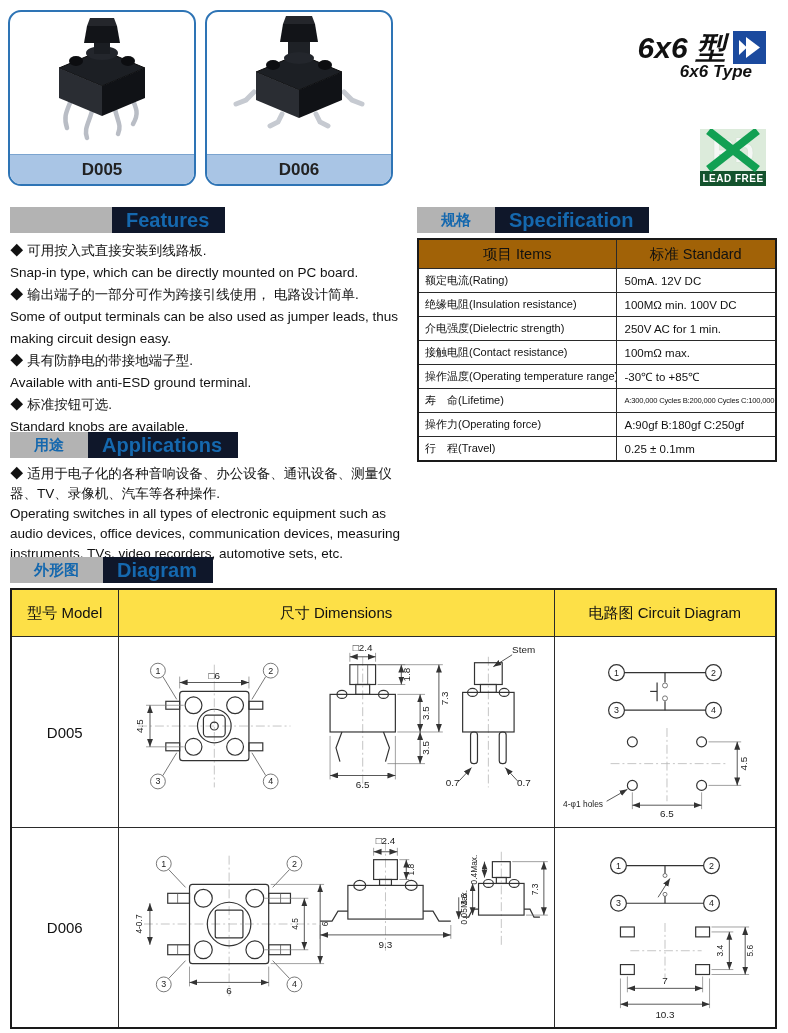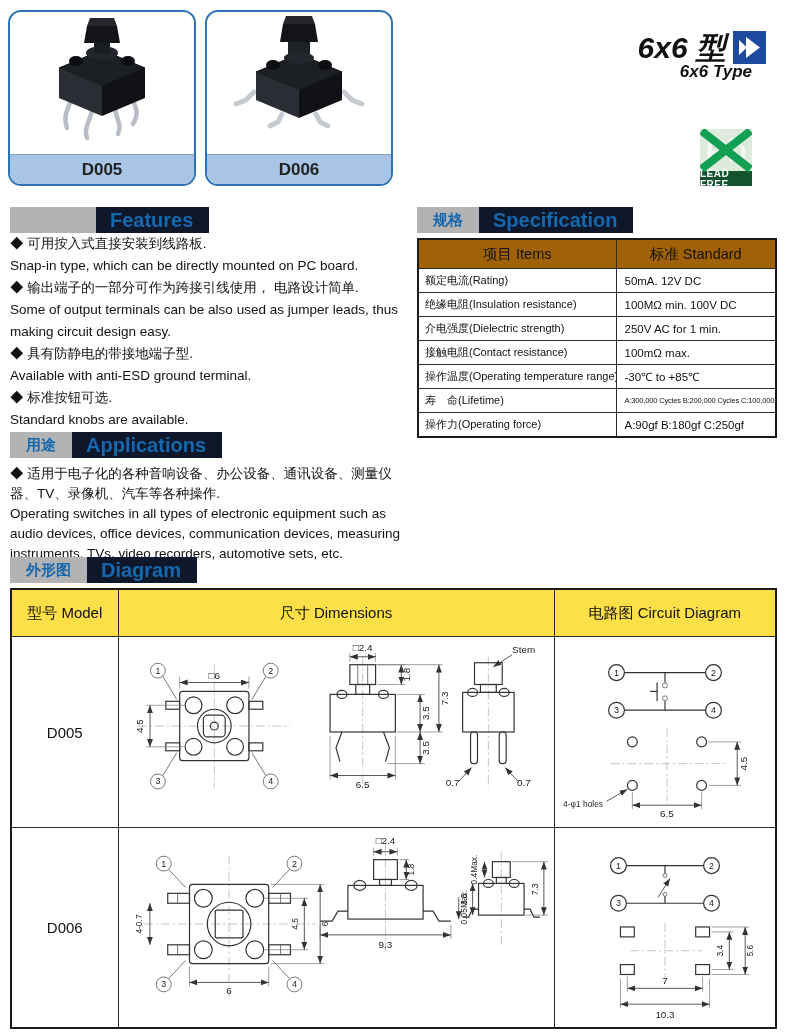--- a/index.html
+++ b/index.html
@@ -12,42 +12,42 @@
   .card .photo{height:142px;display:flex;align-items:center;justify-content:center;}
   .card .label{height:30px;background:#a9c5e5;display:flex;align-items:center;justify-content:center;
         font-size:17px;font-weight:bold;color:#222;border-top:1px solid #7ba4cf;}
 
   
   .type-cn{position:absolute;top:28px;right:62px;font-size:30px;font-weight:bold;font-style:italic;color:#111;}
   .type-en{position:absolute;top:62px;right:36px;font-size:17px;font-weight:bold;font-style:italic;color:#111;}
   .arrow-box{position:absolute;top:31px;left:733px;width:33px;height:33px;}
 
   
-  .leadfree{position:absolute;left:700px;top:129px;width:52px;height:57px;background:#dcebdb;
+  .leadfree{position:absolute;left:700px;top:129px;width:66px;height:57px;background:#dcebdb;
         display:flex;flex-direction:column;overflow:hidden;}
   .leadfree .pbwrap{position:relative;flex:1;}
   .leadfree .pb{position:absolute;left:50%;top:52%;transform:translate(-50%,-50%);
         font-size:33px;font-weight:bold;color:#f5f7f5;text-shadow:0 0 1px #b9ccb9;}
   .leadfree .xbar{position:absolute;left:50%;top:50%;width:62px;height:8px;background:#12a053;}
   .leadfree .x1{transform:translate(-50%,-50%) rotate(38deg);}
   .leadfree .x2{transform:translate(-50%,-50%) rotate(-38deg);}
   .leadfree .bar{height:15px;background:#14532d;color:#fff;font-size:10px;font-weight:bold;
         display:flex;align-items:center;justify-content:center;letter-spacing:.5px;}
 
   
   .sec-header{display:inline-flex;height:26px;vertical-align:top;}
   .sec-header .cn{background:#b3b3b3;color:#1568ae;font-weight:bold;font-size:15px;
-        display:flex;align-items:center;padding:0 16px;}
+        display:flex;align-items:center;padding:0 24px;}
   .sec-header .en{background:#0f172a;color:#1568ae;font-weight:bold;font-size:20px;
         display:flex;align-items:center;padding:0 16px 0 14px;}
   .cnbox-empty{width:54px;padding:0;}
 
   
   .features{position:absolute;left:10px;top:207px;width:402px;}
-  .features .body{margin-top:0;font-size:13.5px;line-height:22px;color:#111;}
+  .features .body{margin-top:7px;font-size:13.5px;line-height:22px;color:#111;}
   .applications{position:absolute;left:10px;top:432px;width:402px;}
   .applications .body{margin-top:6px;font-size:13.5px;line-height:20px;color:#111;}
   .ln-cn,.ln-en{display:block;}
 
   
   .specsec{position:absolute;left:417px;top:207px;width:358px;}
   .spec-table{border-collapse:collapse;width:358px;margin-top:5px;border:2px solid #1a1a1a;table-layout:fixed;}
   .spec-table td{border:1px solid #2a2a2a;overflow:hidden;white-space:nowrap;}
   .spec-table .sh td{background:#a16207;text-align:center;font-size:14.5px;height:26px;color:#111;}
   .spec-table .it{font-size:11px;padding:0 0 0 6px;height:23px;width:196px;color:#111;}
@@ -212,20 +212,24 @@
             <td class="it">操作温度(Operating temperature range)</td>
             <td class="st">-30℃ to +85℃</td>
           </tr>
       <tr>
             <td class="it">寿　命(Lifetime)</td>
             <td class="st sm">A:300,000 Cycles B:200,000 Cycles C:100,000 Cycles</td>
           </tr>
       <tr>
             <td class="it">操作力(Operating force)</td>
             <td class="st">A:90gf  B:180gf  C:250gf</td>
+          </tr>
+      <tr>
+            <td class="it">行　程(Travel)</td>
+            <td class="st">0.25 ± 0.1mm</td>
           </tr>
     </tbody>
       </table>
   </div>
 
   <div class="diasec">
     <div class="sec-header">
       <div class="cn">外形图</div>
       <div class="en">Diagram</div>
     </div>

